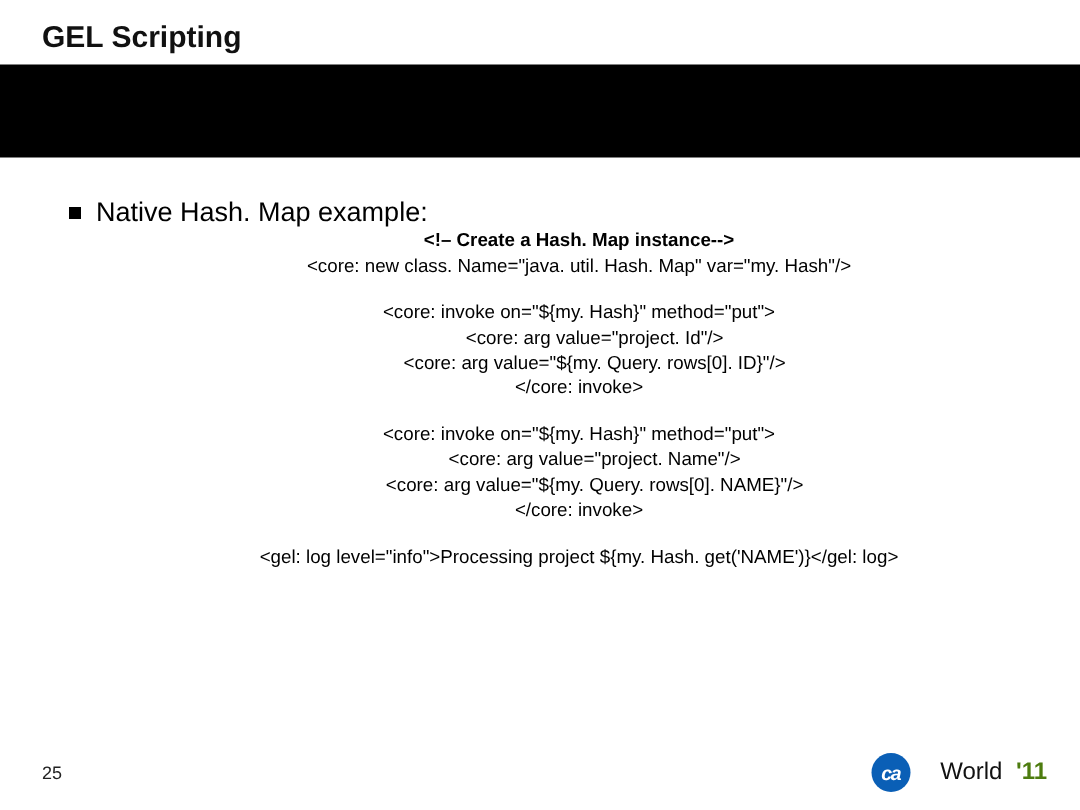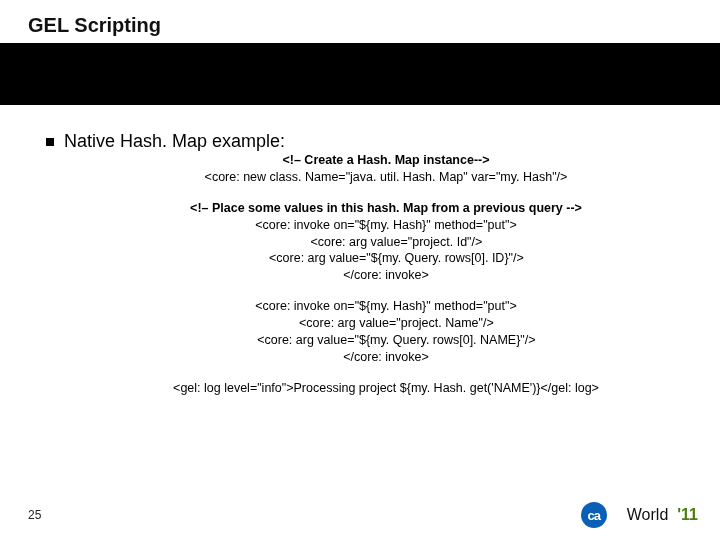--- a/index.html
+++ b/index.html
@@ -12,21 +12,21 @@
   .heading-row { display: flex; align-items: center; }
   .heading-row .bullet { width: 8px; height: 8px; background: #000; margin-right: 10px; }
   .heading { font-size: 18px; font-weight: 400; }
   .code-group { margin-left: 34px; margin-bottom: 14px; line-height: 1.35; text-align: center; }
   .code-line { white-space: pre; font-size: 12.5px; }
   .bold { font-weight: 700; }
   .footer { position: absolute; bottom: 12px; left: 0; width: 100%; display: flex; align-items: center; justify-content: space-between; padding: 0 22px 0 28px; gap: 46px; }
   .page-num { font-size: 12px; color: #222; }
   .brand { display: flex; align-items: center; gap: 6px; }
   .ca-logo { display: flex; align-items: center; }
-  .ca-bubble { width: 26px; height: 26px; border-radius: 50%; background: #0a5fb6; display: flex; align-items: center; justify-content: center; color: #fff; font-weight: 700; font-size: 13px; letter-spacing: -1px; }
+  .ca-bubble { width: 26px; height: 26px; border-radius: 50%; background: #0a5fb6; display: flex; align-items: center; justify-content: center; color: #fff; font-weight: 700; font-size: 13px; font-style: italic; letter-spacing: -1px; }
   .world-text { font-size: 16px; font-weight: 400; color: #111; margin-left: 14px; }
   .year-text { font-size: 16px; font-weight: 700; color: #4d7c0f; margin-left: 3px; }
 </style>
 </head>
 <body>
 
 <div class="slide">
 
   <div class="title-area">
     <div class="title">GEL Scripting</div>
@@ -38,21 +38,20 @@
     <div class="heading-row">
       <div class="bullet"></div>
       <div class="heading">Native Hash. Map example:</div>
     </div>
     <div id="groups-container">
         <div class="code-group">
           <div class="code-line bold">&lt;!– Create a Hash. Map instance--&gt;</div>
           <div class="code-line">&lt;core: new class. Name="java. util. Hash. Map" var="my. Hash"/&gt;</div>
         </div>
         <div class="code-group">
-          <div class="code-line bold">&lt;!– Place some values in this hash. Map from a previous query --&gt;</div>
           <div class="code-line">&lt;core: invoke on="${my. Hash}" method="put"&gt;</div>
           <div class="code-line">      &lt;core: arg value="project. Id"/&gt;</div>
           <div class="code-line">      &lt;core: arg value="${my. Query. rows[0]. ID}"/&gt;</div>
           <div class="code-line">&lt;/core: invoke&gt;</div>
         </div>
         <div class="code-group">
           <div class="code-line">&lt;core: invoke on="${my. Hash}" method="put"&gt;</div>
           <div class="code-line">      &lt;core: arg value="project. Name"/&gt;</div>
           <div class="code-line">      &lt;core: arg value="${my. Query. rows[0]. NAME}"/&gt;</div>
           <div class="code-line">&lt;/core: invoke&gt;</div>

